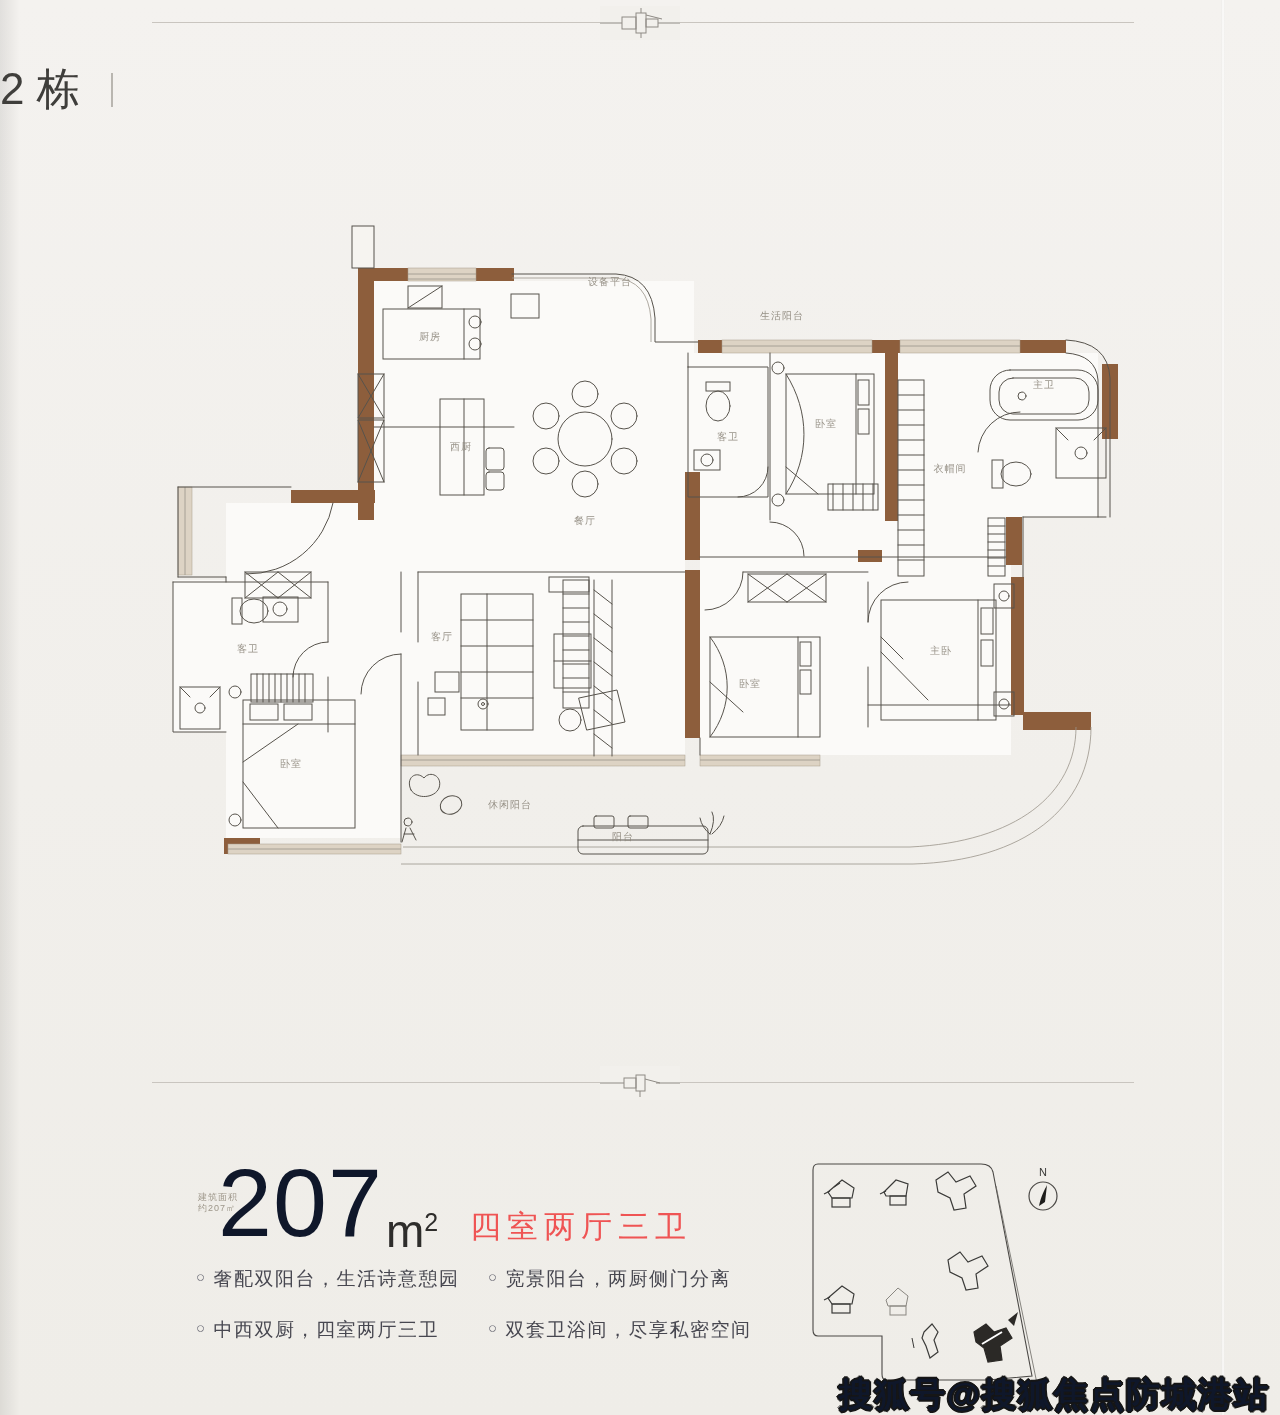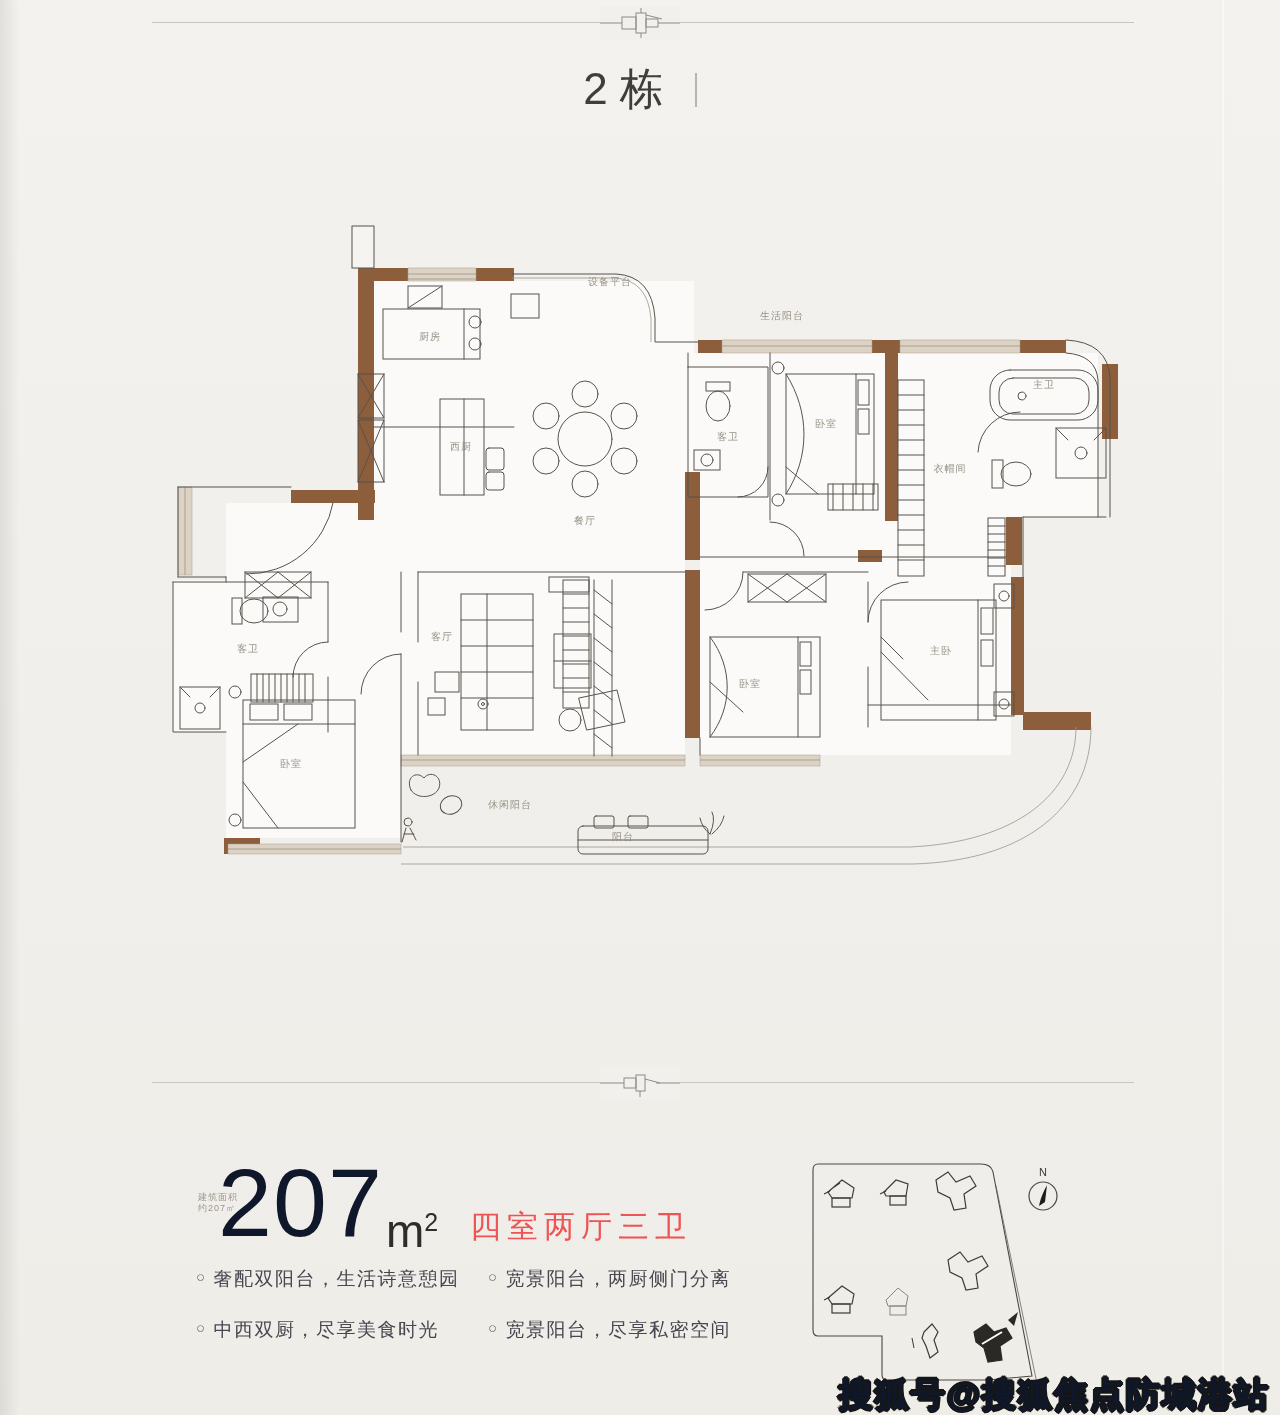--- a/index.html
+++ b/index.html
@@ -12,21 +12,21 @@
     background:linear-gradient(90deg,rgba(0,0,0,0.08),rgba(0,0,0,0));}
   .fold-line{position:absolute;left:1221px;top:0;bottom:0;width:4px;
     background:linear-gradient(90deg,rgba(0,0,0,0.03),rgba(255,255,255,0.75),rgba(0,0,0,0.02));}
   .divider{position:absolute;left:152px;width:982px;height:1px;background:#c9c5bе;background:#c9c5bf;}
   .divider.top{top:22px;}
   .divider.bottom{top:1082px;}
   .ornament{position:absolute;left:600px;width:80px;height:34px;background:#f2f0ec;}
   .ornament.top{top:6px;}
   .ornament.bottom{top:1066px;}
   .title-row{position:absolute;top:60px;left:0;width:100%;
-    display:flex;justify-content:center;align-items:center;gap:19px;color:#3f3e3b;}
+    display:flex;align-items:center;gap:19px;color:#3f3e3b;}
   .title-part{font-size:44px;letter-spacing:12px;font-weight:400;}
   .title-part.unit{color:#34332f;}
   .title-sep{width:2px;height:34px;background:#b9b6b0;}
   #floorplan{position:absolute;left:158px;top:222px;width:980px;height:672px;}
   .room-label{font-size:10px;fill:#8e887d;letter-spacing:1px;text-anchor:middle;
     font-family:"Liberation Sans",sans-serif;opacity:.9;}
   .stamp{position:absolute;left:198px;top:1192px;font-size:9px;line-height:11px;
     color:#8f8779;letter-spacing:1px;opacity:.85;}
   .area-value{position:absolute;left:218px;top:1154px;font-size:97px;line-height:1;
     font-weight:400;color:#0f172a;letter-spacing:1px;}
@@ -325,25 +325,25 @@
   <div class="feature">
     <span class="bullet">○</span>
     <span>奢配双阳台，生活诗意憩园</span>
   </div>
   <div class="feature">
     <span class="bullet">○</span>
     <span>宽景阳台，两厨侧门分离</span>
   </div>
   <div class="feature">
     <span class="bullet">○</span>
-    <span>中西双厨，尽享美食时光</span>
+    <span>中西双厨，四室两厅三卫</span>
   </div>
   <div class="feature">
     <span class="bullet">○</span>
-    <span>宽景阳台，尽享私密空间</span>
+    <span>双套卫浴间，尽享私密空间</span>
   </div>
 </div>
 
 <svg id="minimap" viewBox="0 0 290 258">
   <g stroke="#4a4845" stroke-width="1.1" fill="none">
     <path d="M22,8 H185 Q195,8 197,16 L236,220 L192,224 H90 Q86,224 86,218 V180 H22 Q17,180 17,174 V14 Q17,8 22,8 Z"></path>
     <line x1="200" y1="30" x2="244" y2="242" stroke-width="0.8" stroke="#6a6762"></line>
   </g>
   <g stroke="#3a3a38" stroke-width="1.2" fill="none">
     <g transform="translate(28,22)">

